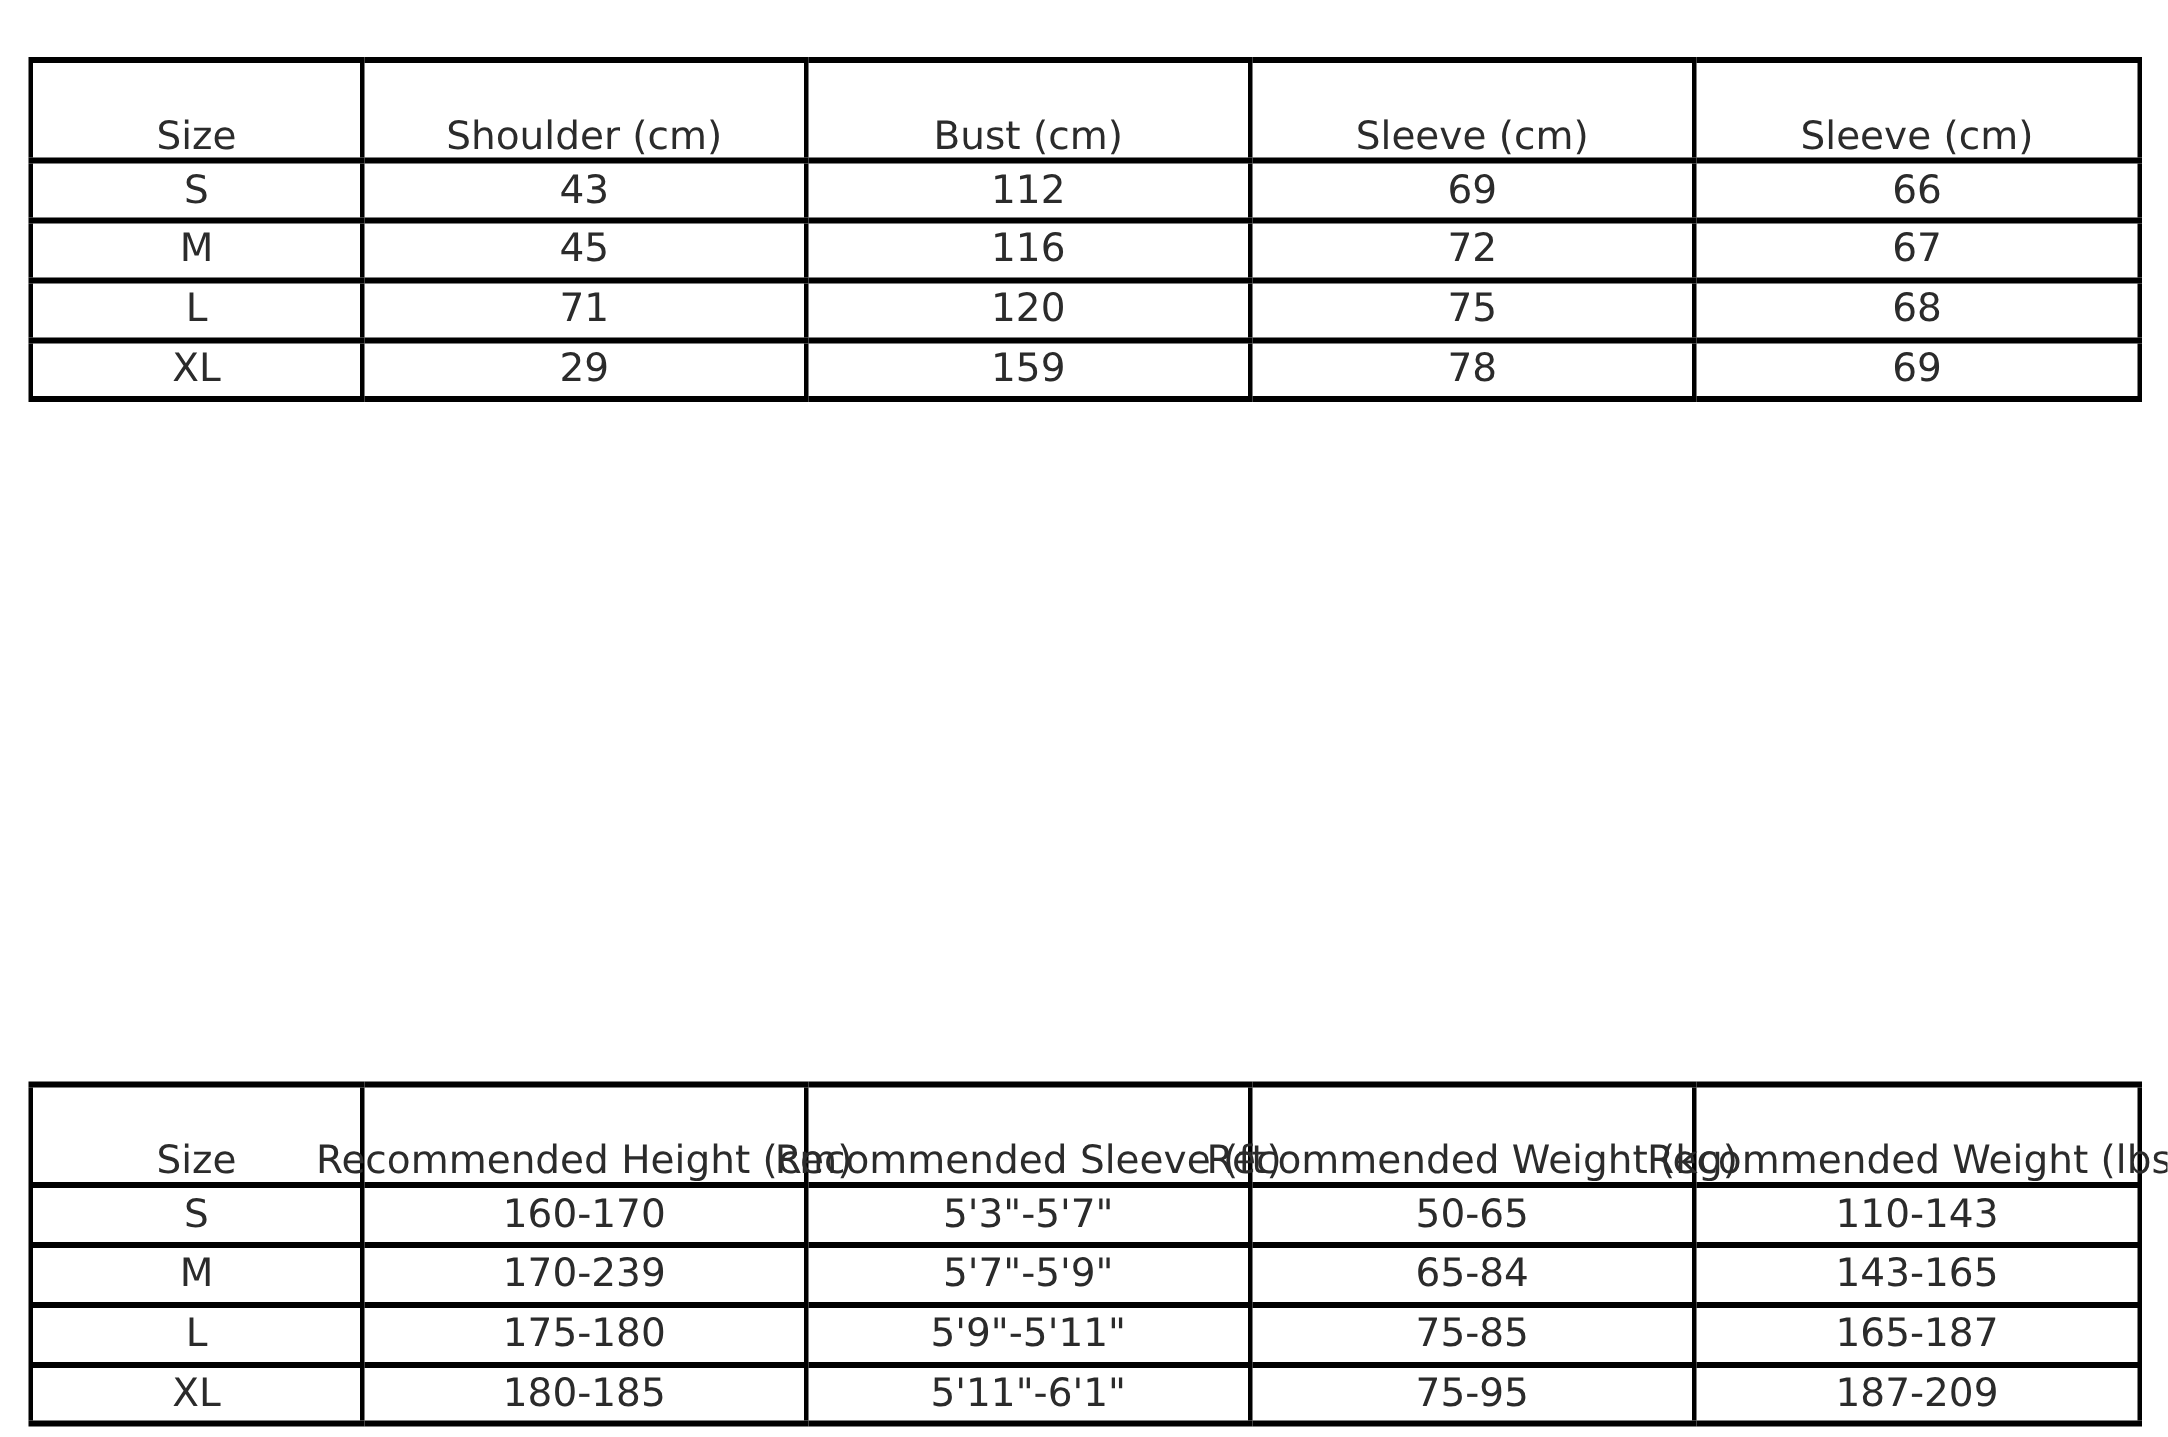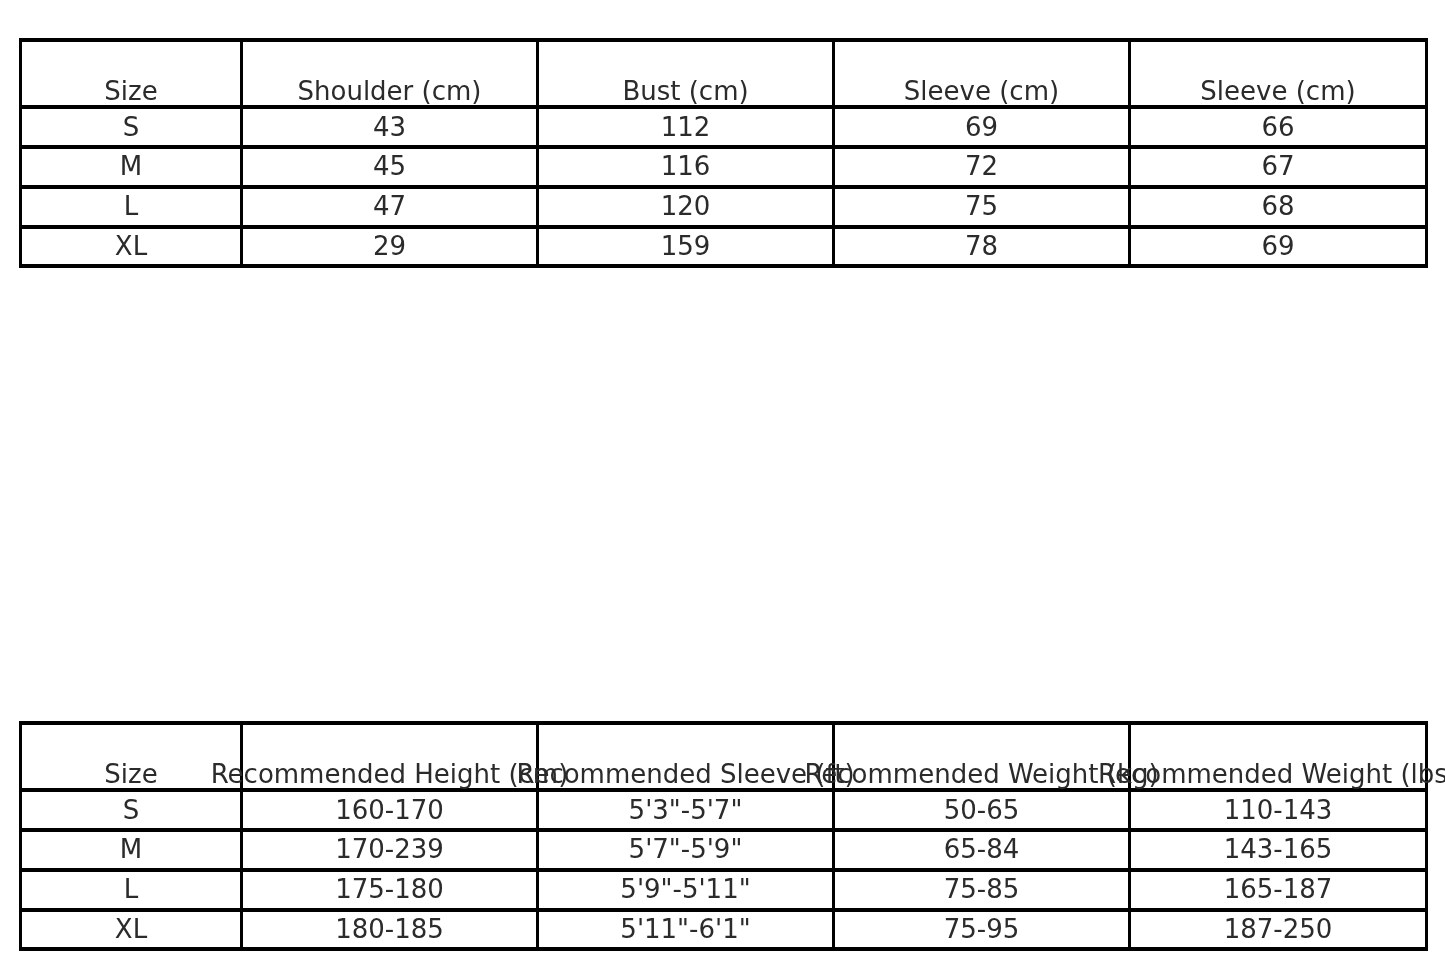--- a/index.html
+++ b/index.html
@@ -110,21 +110,21 @@
       </tr>
       <tr>
         <td><span class="cell-text">M</span></td>
         <td><span class="cell-text">45</span></td>
         <td><span class="cell-text">116</span></td>
         <td><span class="cell-text">72</span></td>
         <td><span class="cell-text">67</span></td>
       </tr>
       <tr>
         <td><span class="cell-text">L</span></td>
-        <td><span class="cell-text">47</span></td>
+        <td><span class="cell-text">71</span></td>
         <td><span class="cell-text">120</span></td>
         <td><span class="cell-text">75</span></td>
         <td><span class="cell-text">68</span></td>
       </tr>
       <tr>
         <td><span class="cell-text">XL</span></td>
         <td><span class="cell-text">29</span></td>
         <td><span class="cell-text">159</span></td>
         <td><span class="cell-text">78</span></td>
         <td><span class="cell-text">69</span></td>
@@ -189,16 +189,16 @@
         <td><span class="cell-text">175-180</span></td>
         <td><span class="cell-text">5'9"-5'11"</span></td>
         <td><span class="cell-text">75-85</span></td>
         <td><span class="cell-text">165-187</span></td>
       </tr>
       <tr>
         <td><span class="cell-text">XL</span></td>
         <td><span class="cell-text">180-185</span></td>
         <td><span class="cell-text">5'11"-6'1"</span></td>
         <td><span class="cell-text">75-95</span></td>
-        <td><span class="cell-text">187-250</span></td>
+        <td><span class="cell-text">187-209</span></td>
       </tr>
     </tbody>
 </table>
 
 </body></html>

